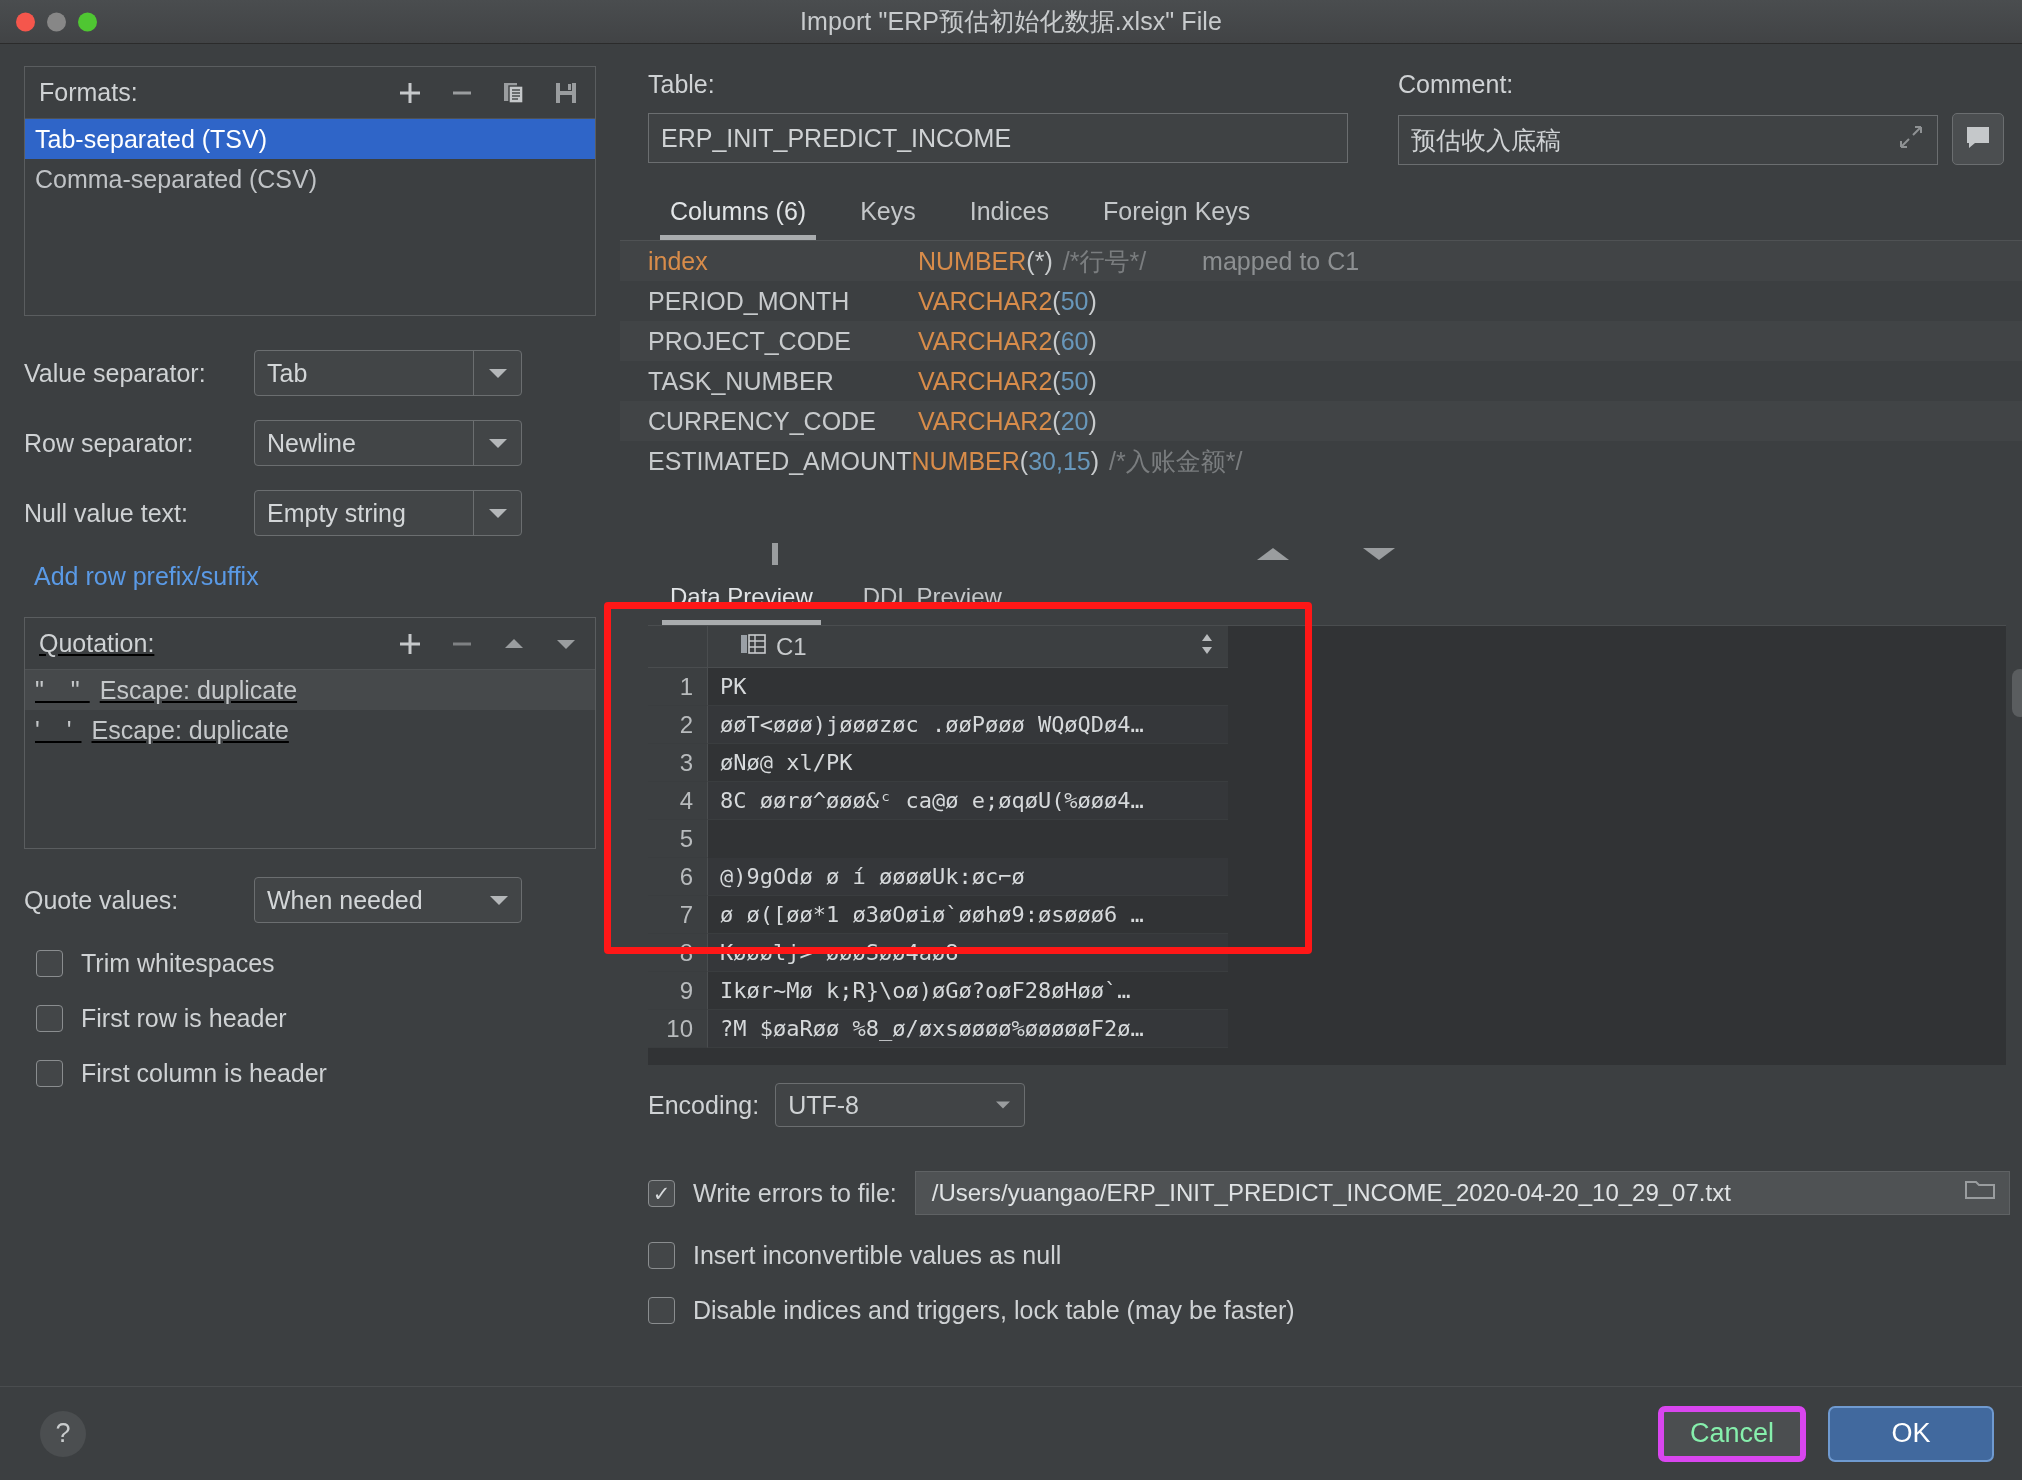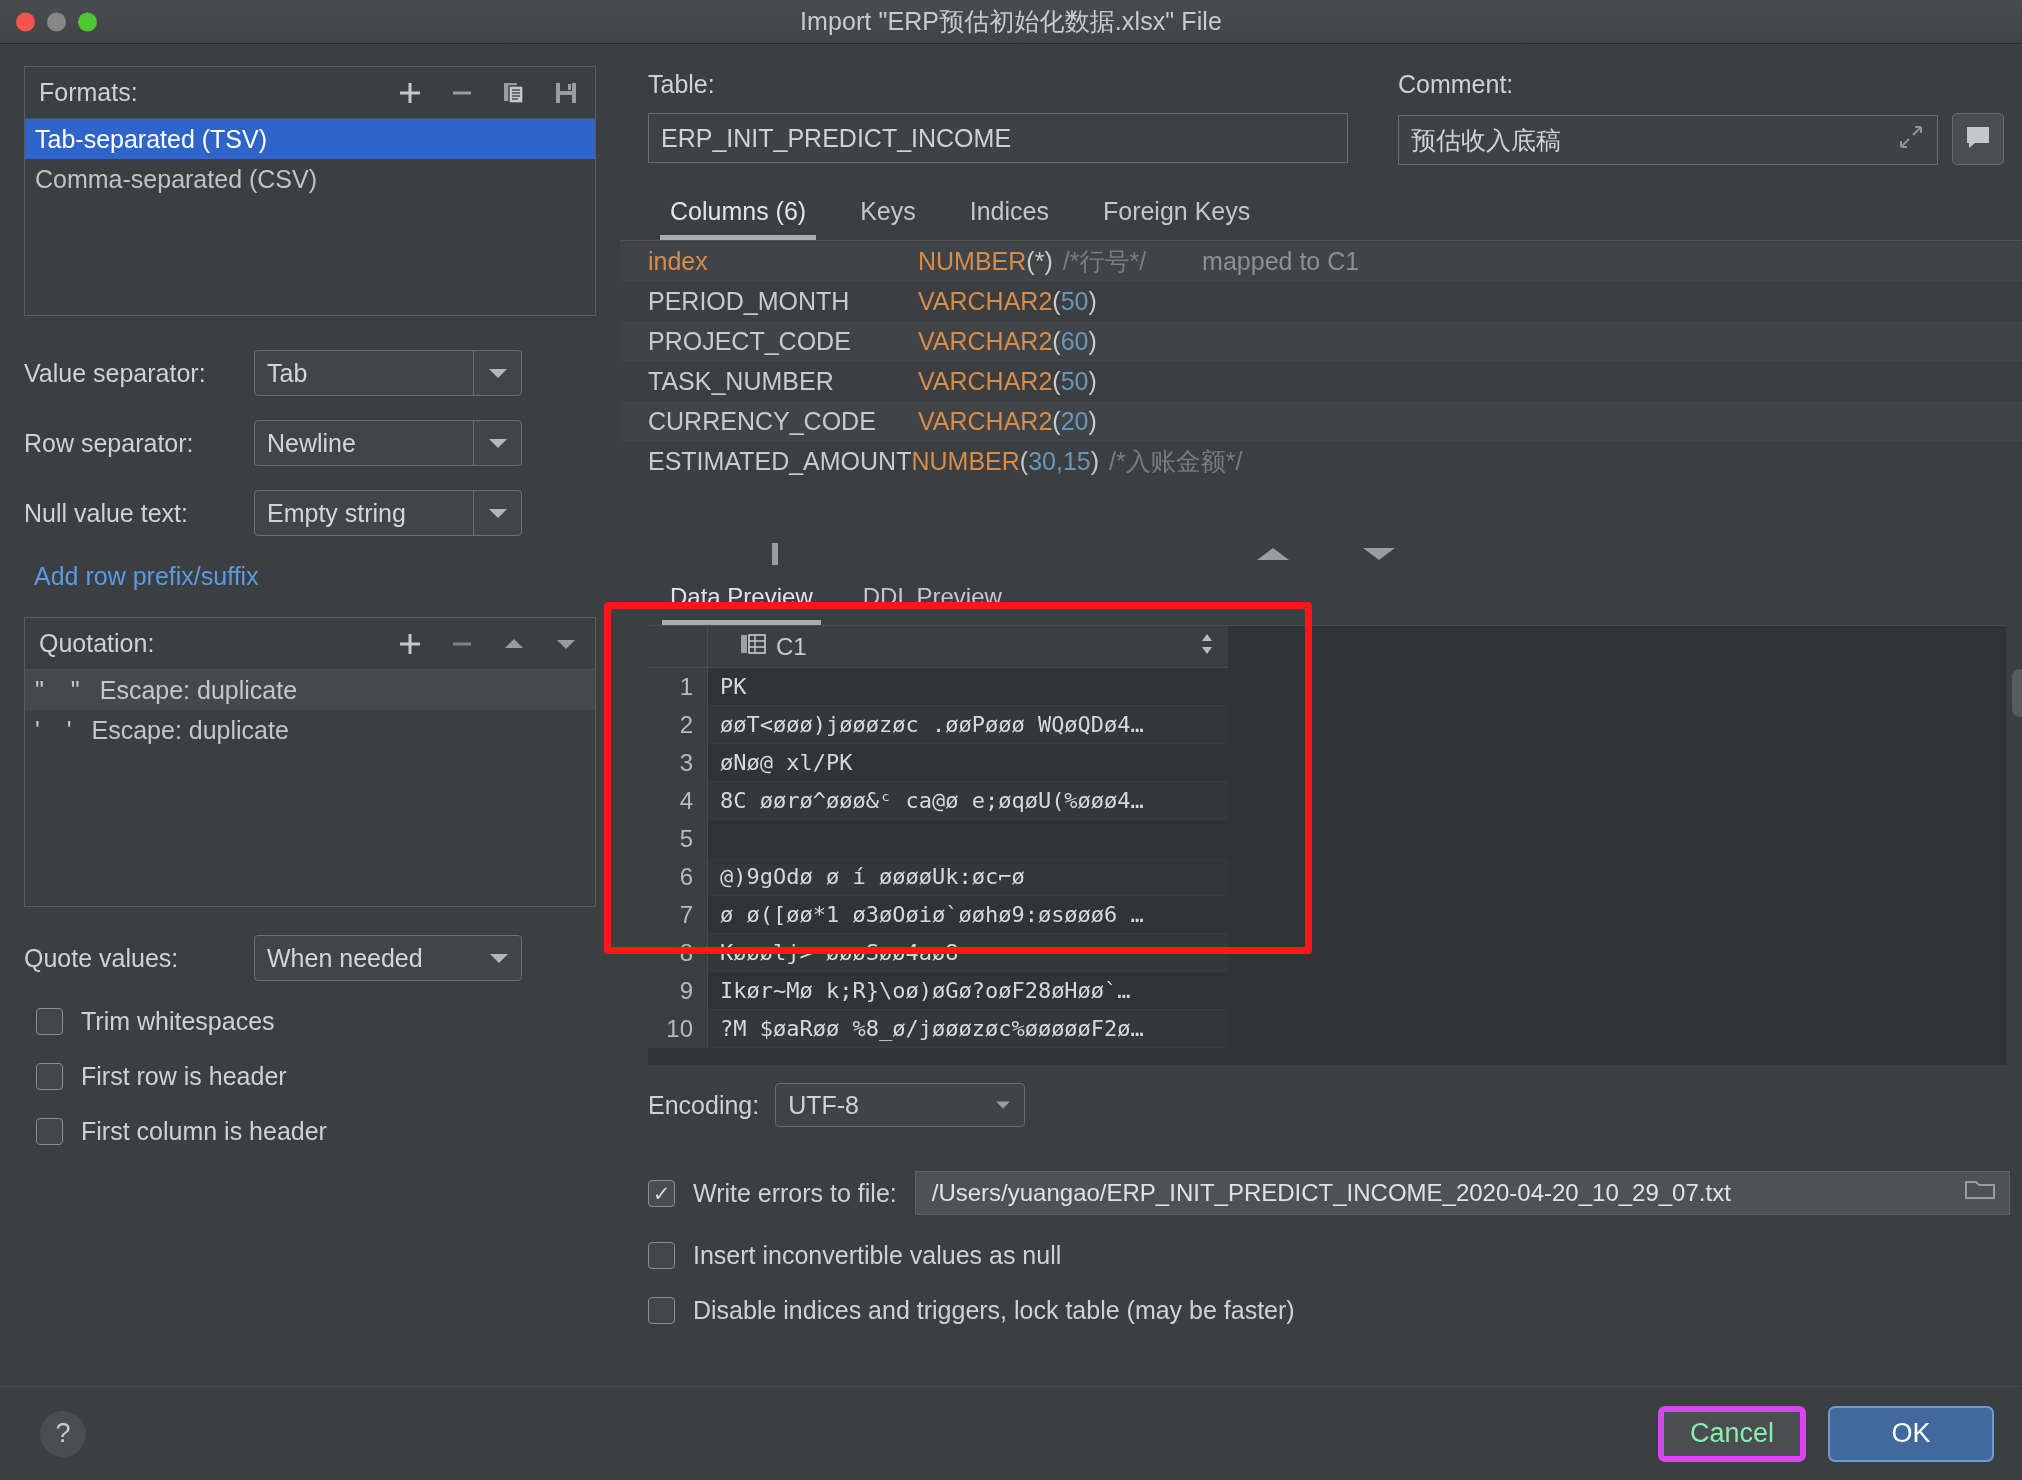--- a/index.html
+++ b/index.html
@@ -105,22 +105,22 @@
 
   .link {
     margin: 26px 0 0 34px;
     color: #5a9ae6; font-size: 25px; cursor: pointer; display: inline-block;
   }
 
   
   .quot-box {
     margin: 26px 24px 16px 24px;
     border: 1px solid #5a5d5f;
-    height: 290px;
-    display: flex; flex-direction: column;
+    height: 232px;
+    display: flex; flex-direction: column; text-decoration: underline;
   }
   .quot-head {
     height: 52px; flex: 0 0 52px;
     display: flex; align-items: center; padding: 0 14px;
     border-bottom: 1px solid #4f5254;
   }
   .quot-label { color: #cfd2d4; font-size: 25px; flex: 1 1 auto; }
   .quot-list { flex: 1 1 auto; }
   .quot-item {
     height: 40px; line-height: 40px; font-size: 25px; color: #c5c8ca;
@@ -619,21 +619,21 @@
             <div class="grow odd">
               <div class="num">8</div>
               <div class="cell">Køøølj&gt; øøøSøø4aø8</div>
             </div>
             <div class="grow">
               <div class="num">9</div>
               <div class="cell">Ikør~Mø k;R}\oø)øGø?oøF28øHøø`…</div>
             </div>
             <div class="grow odd">
               <div class="num">10</div>
-              <div class="cell">?M $øaRøø %8_ø/jøøøzøc%øøøøøF2ø…</div>
+              <div class="cell">?M $øaRøø %8_ø/øxsøøøø%øøøøøF2ø…</div>
             </div>
           </div>
           <div class="grid-rest"></div>
           <div class="vscroll">
             <div class="vthumb"></div>
           </div>
         </div>
 
         <div class="encoding-row">
           <div class="enc-label">Encoding:</div>

